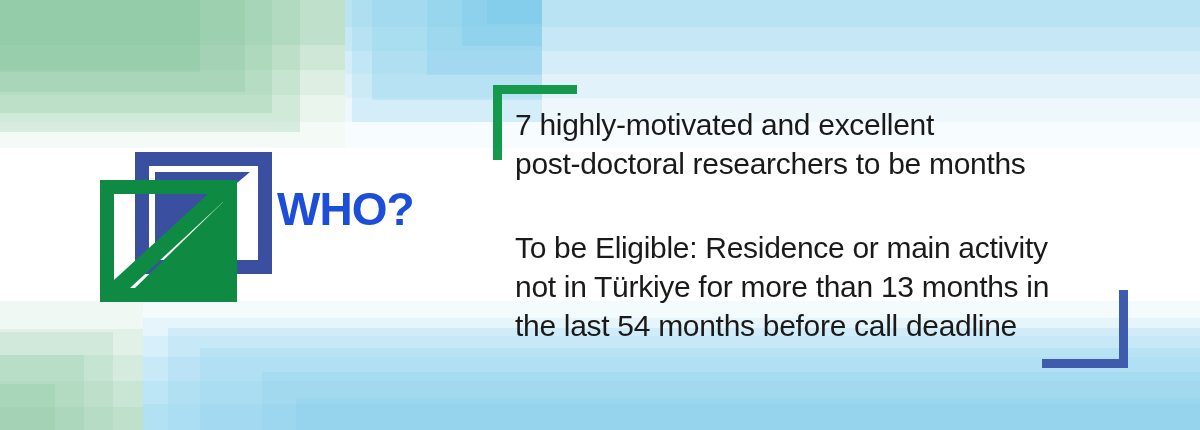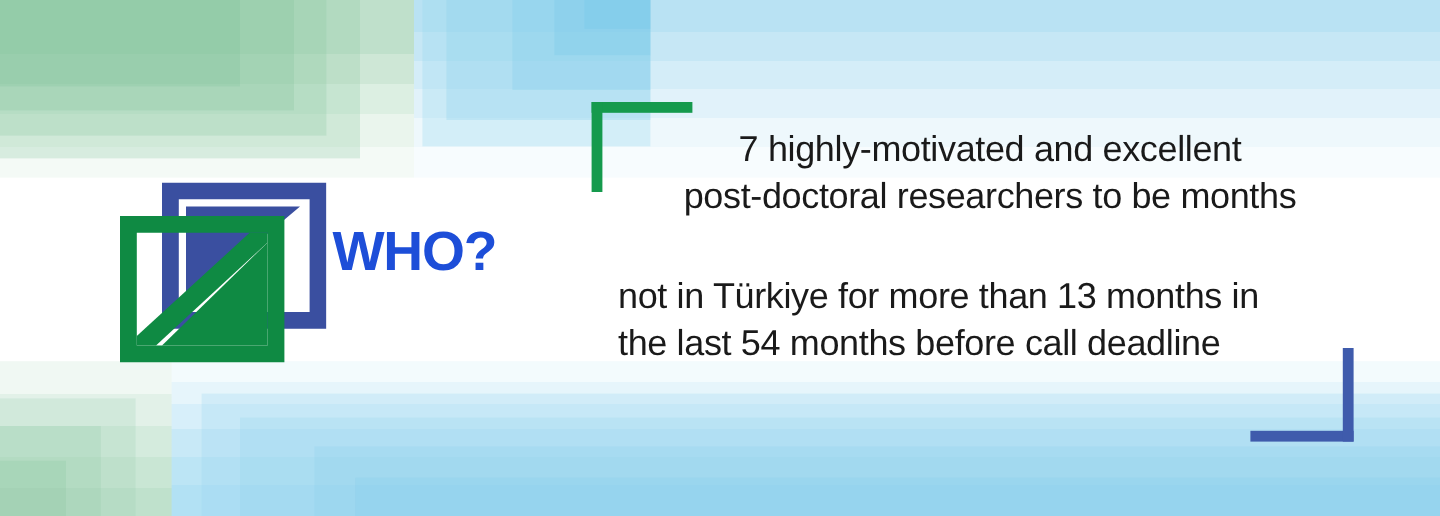--- a/index.html
+++ b/index.html
@@ -173,21 +173,21 @@
   .para {
     font-family: "Liberation Sans", sans-serif;
     font-size: 30px;
     line-height: 39px;
     color: #1a1a1a;
     letter-spacing: -0.3px;
   }
   .para-1 { margin: 0; }
   .para-2 { margin: 45px 0 0 0; }
   .para-2 .pline { display: block; }
-  .para-1 .pline { display: block; text-align: center; }
+  .para-1 .pline { display: block; }
 </style>
 </head>
 <body>
 
 <div class="banner">
 
   <div class="bg-layer">
     <div class="band-top"></div>
     <div class="nest ntr1"></div>
     <div class="nest ntr2"></div>
@@ -234,18 +234,19 @@
 
   <div class="bracket-green"></div>
   <div class="bracket-blue"></div>
 
   <div class="copy">
     <p class="para para-1">
       <span class="pline">7  highly-motivated and excellent</span>
       <span class="pline">post-doctoral researchers to be months</span>
     </p>
     <p class="para para-2">
+      <span class="pline">To be Eligible: Residence or main activity</span>
       <span class="pline">not in Türkiye for more than 13 months in</span>
       <span class="pline">the last 54 months before call deadline</span>
     </p>
   </div>
 
 </div>
 
 </body></html>

